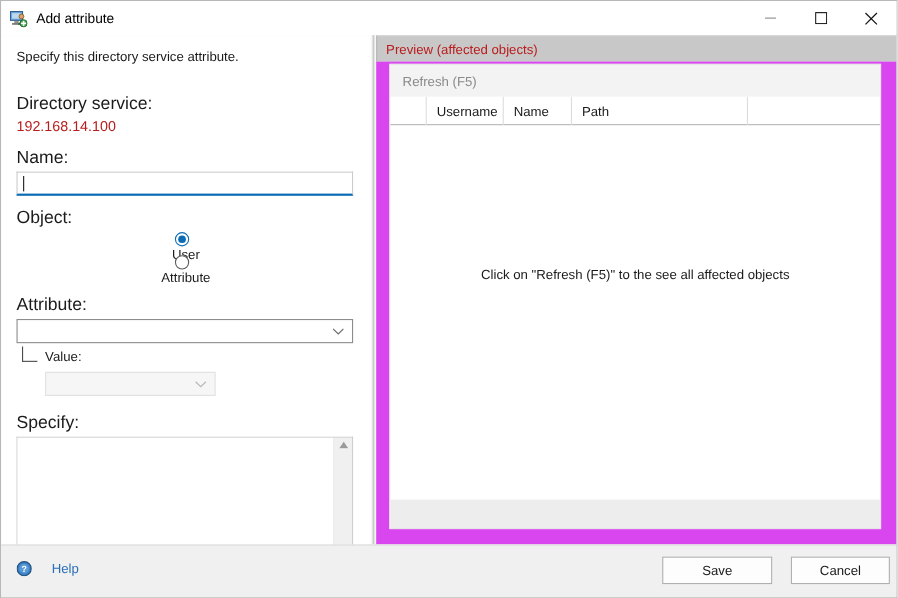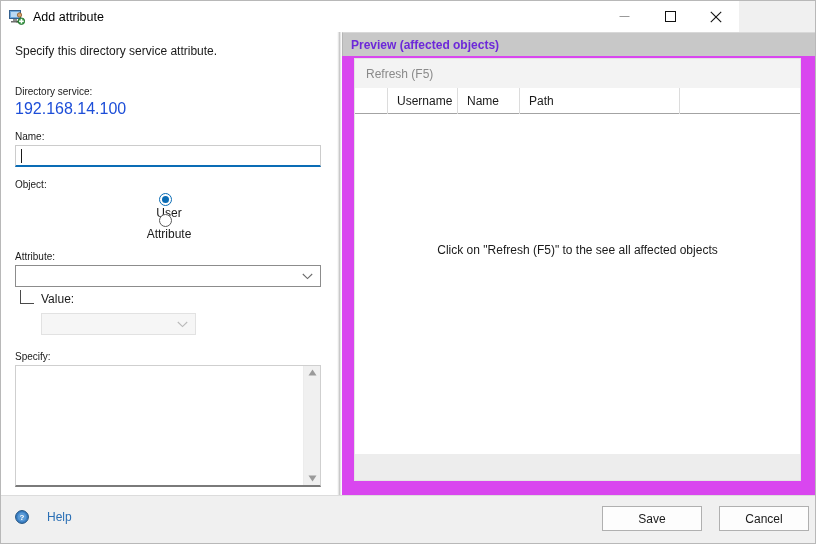--- a/index.html
+++ b/index.html
@@ -23,21 +23,21 @@
     height: 544px;
     background: #f0f0f0;
     border: 1px solid #b8b8b8;
     overflow: hidden;
   }
 
   
   #titlebar {
     position: absolute;
     left: 0; top: 0;
-    width: 738px;
+    width: 814px;
     height: 31px;
     background: #ffffff;
     display: flex;
     align-items: center;
   }
 
   #app-icon {
     width: 16px; height: 16px;
     margin-left: 8px;
     position: relative;
@@ -101,27 +101,27 @@
     padding: 0;
   }
 
   
   .hint {
     font-size: 12px;
     color: #1a1a1a;
     margin-bottom: 28px;
   }
   .field-label {
-    font-size: 10px;
+    font-size: 16px;
     color: #1a1a1a;
     margin-bottom: 3px;
   }
   .static-value {
-    font-size: 16px;
-    color: #1d4ed8;
+    font-size: 13px;
+    color: #b91c1c;
     margin-bottom: 13px;
   }
 
   .text-input {
     width: 306px;
     height: 22px;
     background: #ffffff;
     border: 1px solid #cccccc;
     border-bottom: 2px solid #0a6cb5;
     font-family: "Liberation Sans", sans-serif;
@@ -243,22 +243,22 @@
     height: 24px;
     background: #c8c8c8;
     border-left: 1px solid #b5b5b5;
     border-top: 1px solid #d8d8d8;
     display: flex;
     align-items: center;
     padding-left: 8px;
   }
   #preview-header-title {
     font-size: 12px;
-    font-weight: bold;
-    color: #6d28d9;
+    font-weight: normal;
+    color: #b91c1c;
   }
 
   #preview-body {
     height: 439px;
     background: #d946ef;
     padding: 2px 14px 14px 12px;
   }
 
   #table-card {
     width: 100%;

